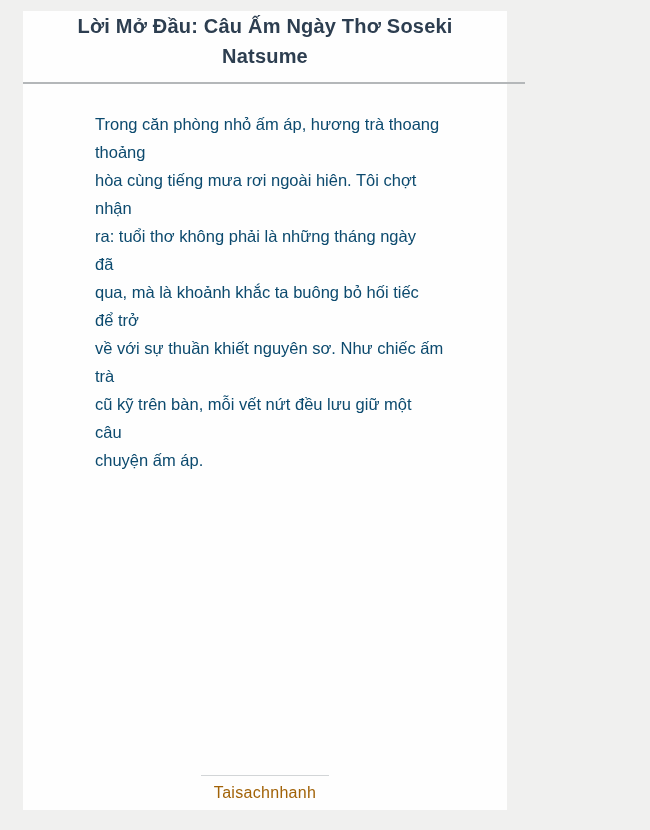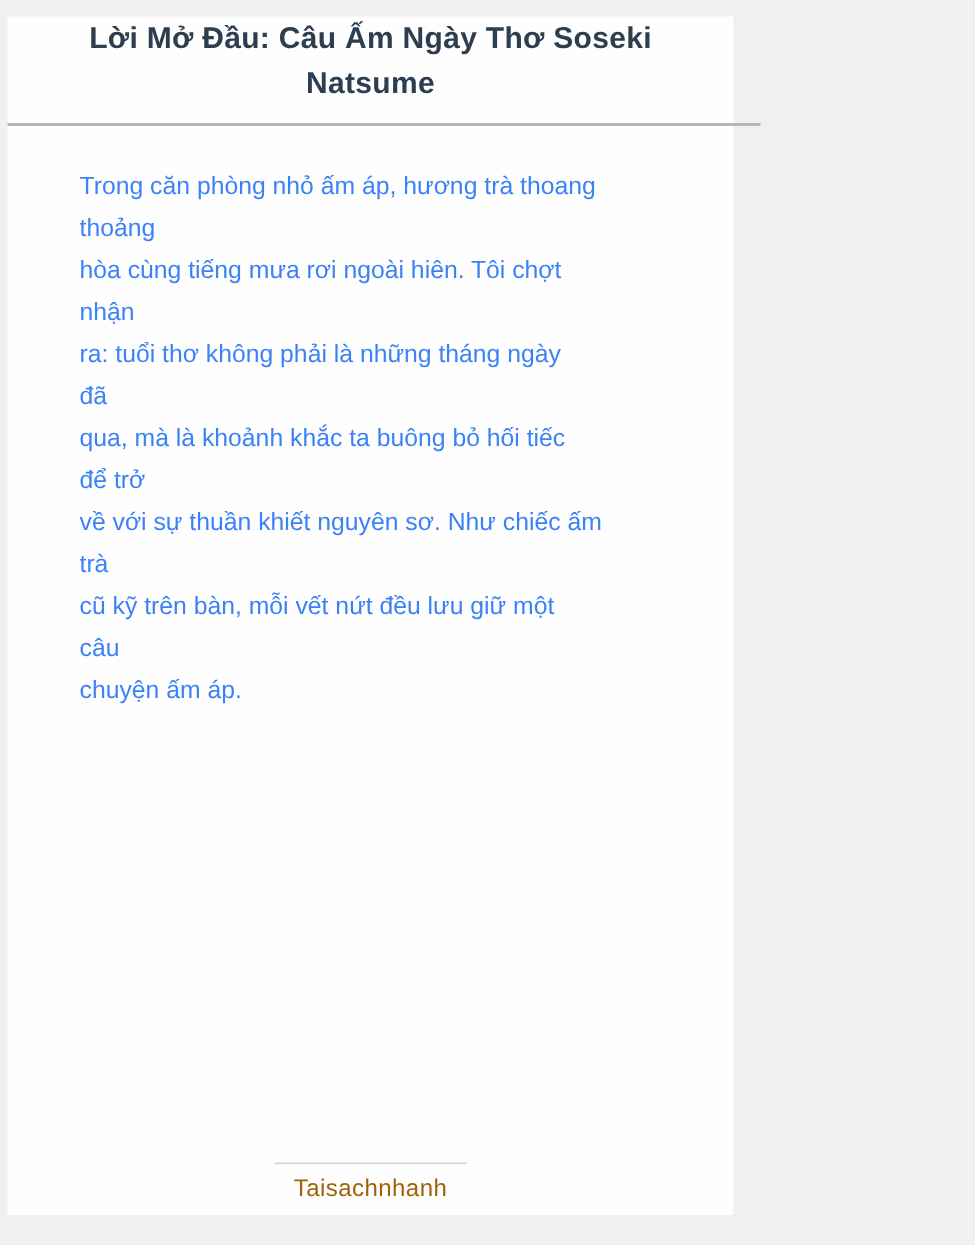--- a/index.html
+++ b/index.html
@@ -9,21 +9,21 @@
   body {
     width: 650px;
     height: 830px;
     background: #f0f0ef;
     font-family: "Liberation Sans", "DejaVu Sans", sans-serif;
     position: relative;
     overflow: hidden;
   }
   .page {
     position: absolute;
-    left: 5px;
+    left: 23px;
     top: 11px;
     width: 484px;
     height: 799px;
     background: #fefefe;
     box-sizing: border-box;
   }
   .chapter-title {
     margin: 0 20px;
     text-align: center;
     font-size: 20px;
@@ -33,24 +33,24 @@
     letter-spacing: 0.2px;
   }
   .title-divider {
     width: 502px;
     height: 0;
     margin: 11px auto 0 auto;
     border: none;
     border-top: 2px solid #b4b7b9;
   }
   .chapter-paragraph {
-    margin: 26px 48px 0 48px;
+    margin: 26px 48px 0 72px;
     font-size: 16.5px;
     line-height: 28px;
-    color: #3b82f6;
+    color: #0c4a6e;
     white-space: pre-line;
     text-align: left;
   }
   .page-footer {
     position: absolute;
     bottom: 8px;
     left: 0;
     right: 0;
     text-align: center;
   }

